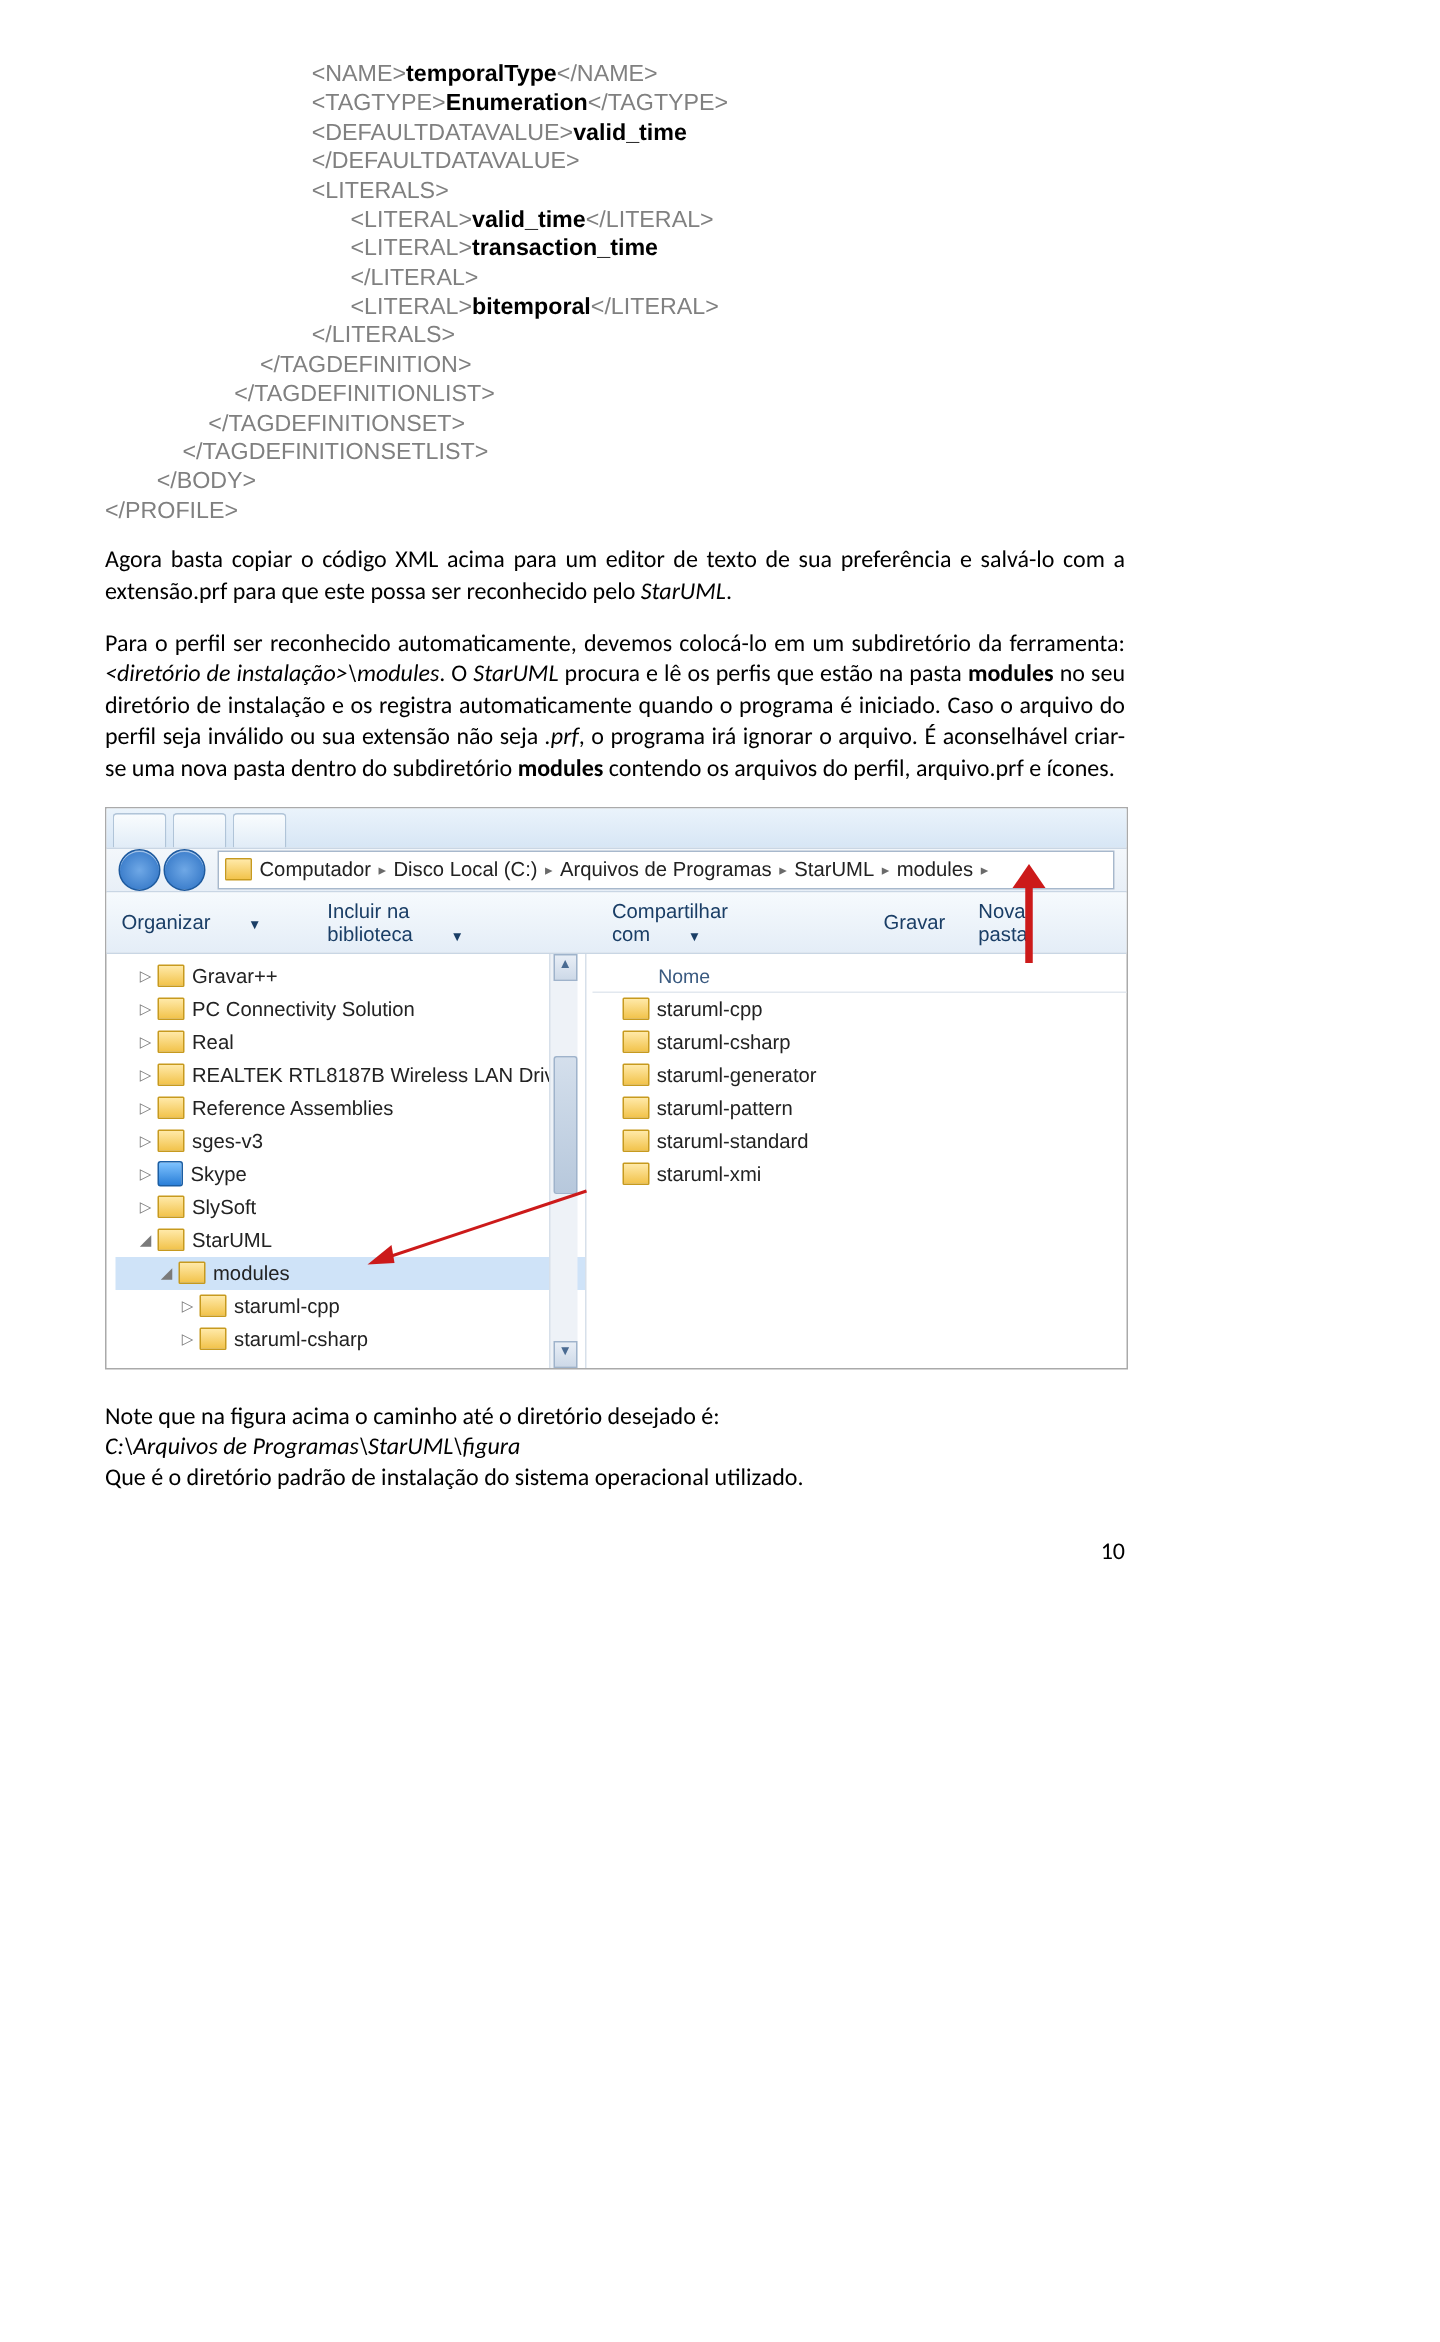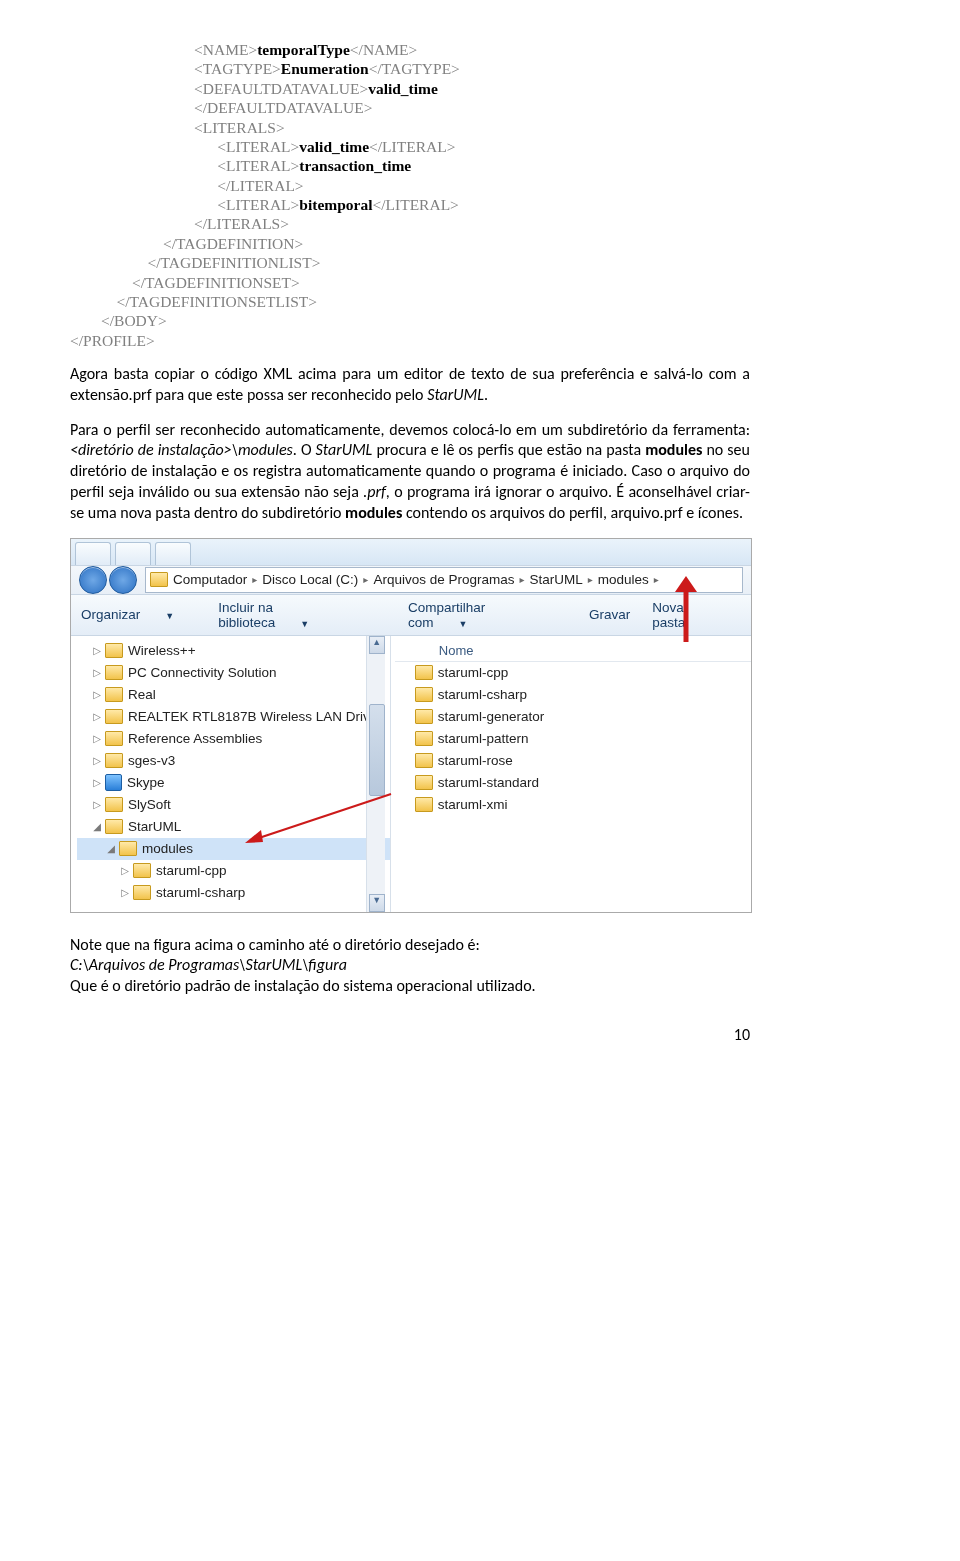--- a/index.html
+++ b/index.html
@@ -6,21 +6,21 @@
     margin: 0;
     padding: 40px 70px 30px;
     font-family: Calibri, Arial, sans-serif;
     font-size: 16px;
     color: #000;
     background: #fff;
     width: 820px;
     box-sizing: border-box;
   }
   pre.code {
-    font-family: Liberation Serif, serif;
+    font-family: Liberation Sans, sans-serif;
     font-size: 15.5px;
     line-height: 1.25;
     margin: 0;
     white-space: pre;
   }
   pre.code .tag { color: #808080; }
   pre.code .b { font-weight: bold; }
   p { margin: 0; text-align: justify; line-height: 1.3; }
   p.gap { margin-top: 14px; }
 
@@ -163,21 +163,21 @@
     <span><span>Incluir na biblioteca</span><span class="downtri">▼</span></span>
     <span><span>Compartilhar com</span><span class="downtri">▼</span></span>
     <span>Gravar</span>
     <span>Nova pasta</span>
   </div>
   <div class="panes">
     <div class="nav" id="navtree">
         <div class="node ind1 ">
           <span class="exp">▷</span>
           <span class="folder-ico ico"></span>
-          <span class="txt">Wireless++</span>
+          <span class="txt">Gravar++</span>
         </div>
         <div class="node ind1 ">
           <span class="exp">▷</span>
           <span class="folder-ico ico"></span>
           <span class="txt">PC Connectivity Solution</span>
         </div>
         <div class="node ind1 ">
           <span class="exp">▷</span>
           <span class="folder-ico ico"></span>
           <span class="txt">Real</span>
@@ -254,24 +254,20 @@
           <div class="node" style="padding-left:20px">
           <span class="folder-ico ico"></span>
           <span class="txt">staruml-generator</span>
           </div>
           <div class="node" style="padding-left:20px">
           <span class="folder-ico ico"></span>
           <span class="txt">staruml-pattern</span>
           </div>
           <div class="node" style="padding-left:20px">
           <span class="folder-ico ico"></span>
-          <span class="txt">staruml-rose</span>
-          </div>
-          <div class="node" style="padding-left:20px">
-          <span class="folder-ico ico"></span>
           <span class="txt">staruml-standard</span>
           </div>
           <div class="node" style="padding-left:20px">
           <span class="folder-ico ico"></span>
           <span class="txt">staruml-xmi</span>
           </div>
         </div>
       <svg style="position:absolute;left:-150px;top:150px;width:160px;height:60px;">
         <line x1="150" y1="8" x2="12" y2="54" stroke="#cc1a1a" stroke-width="2"></line>
         <polygon points="4,57 20,44 22,56" fill="#cc1a1a"></polygon>

